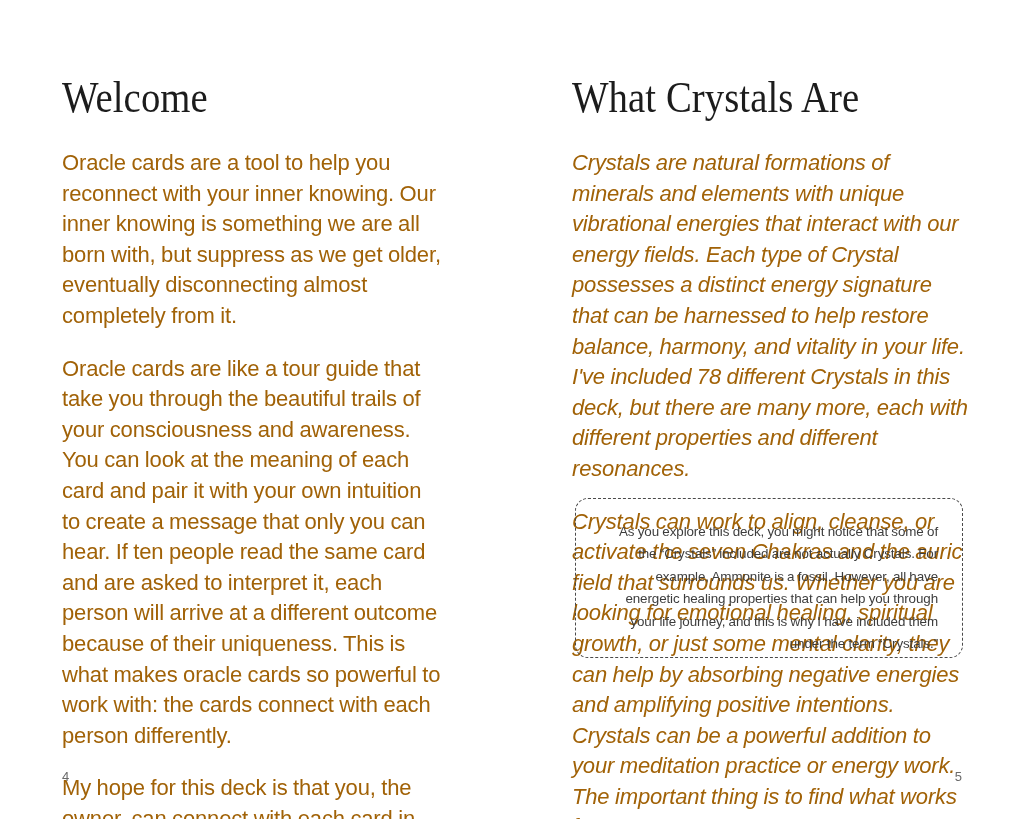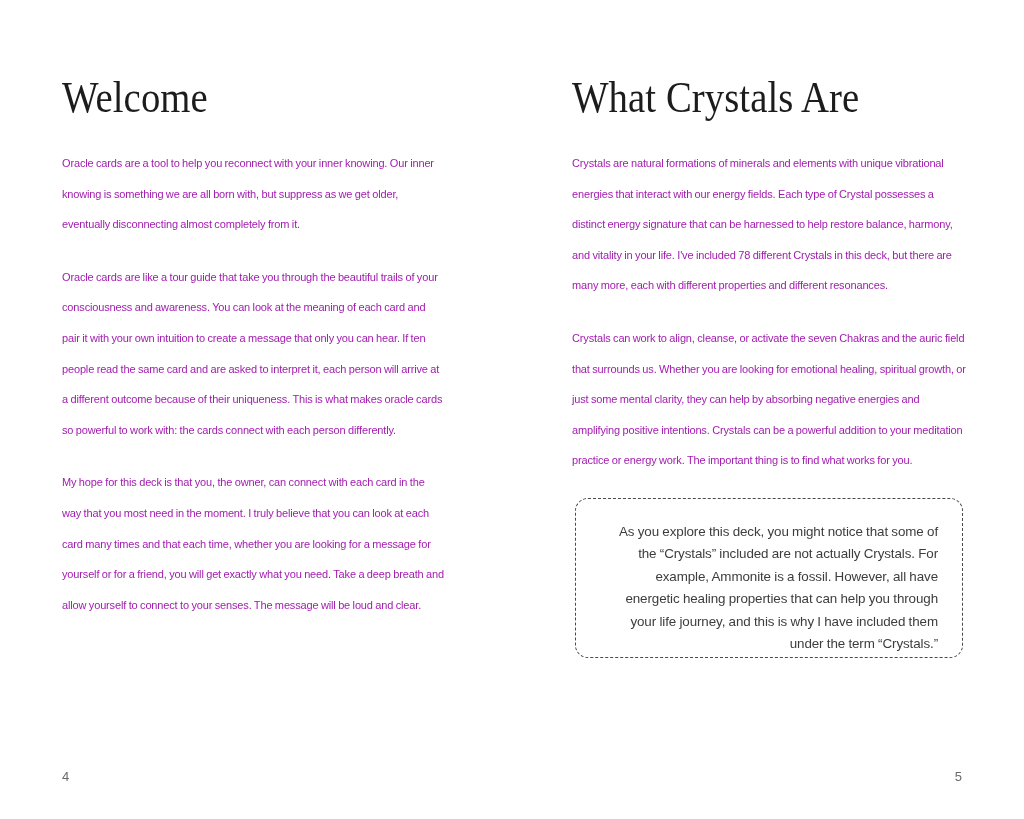--- a/index.html
+++ b/index.html
@@ -49,34 +49,35 @@
     letter-spacing: 0.1px;
     color: #1c1c1c;
     margin: 0 0 28px 0;
     transform: scaleX(0.86);
     transform-origin: left center;
     white-space: nowrap;
   }
 
   .body-copy {
     font-family: "Liberation Sans", sans-serif;
-    font-size: 11px;
+    font-size: 22px;
     line-height: 30.6px;
-    color: #a21caf;
+    color: #a16207;
     margin: 0 0 22px 0;
     letter-spacing: -0.15px;
     word-spacing: -0.4px;
   }
 
   .page-left .body-copy {
     max-width: 390px;
   }
 
   .page-right .body-copy {
     max-width: 396px;
+    font-style: italic;
   }
 
   .body-copy:last-of-type {
     margin-bottom: 0;
   }
 
   .callout {
     position: absolute;
     left: 63px;
     top: 498px;

